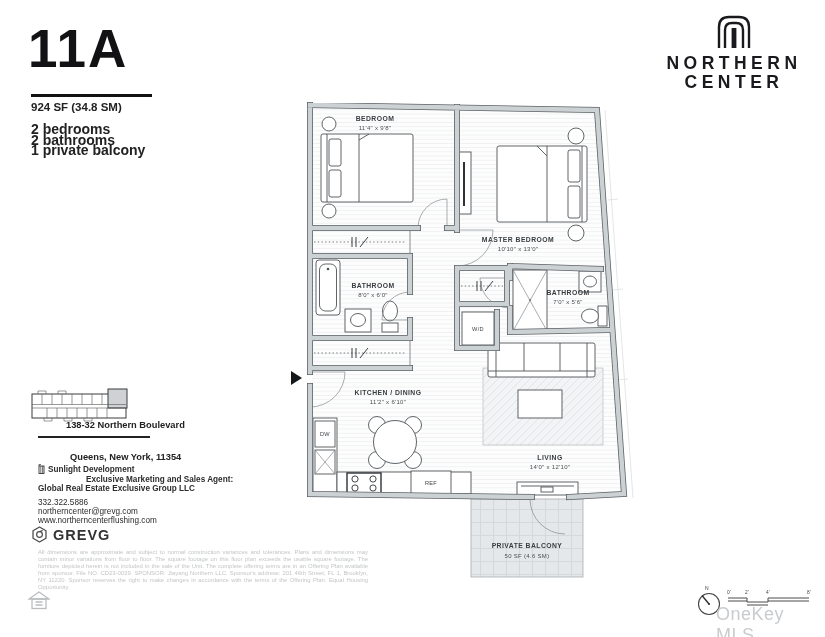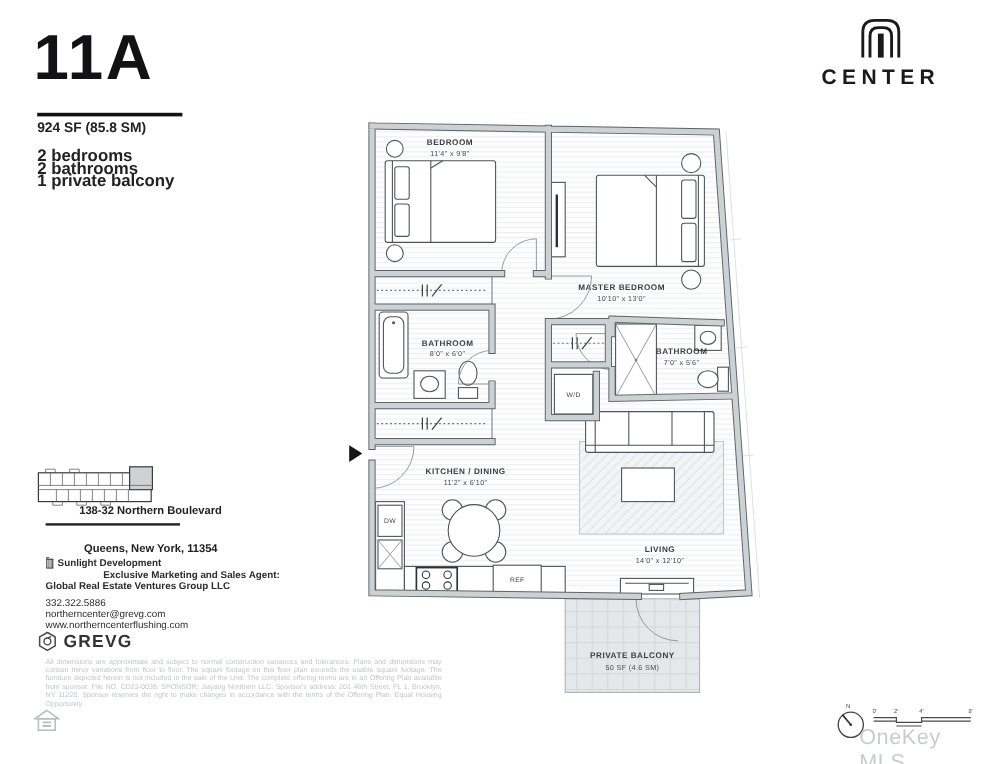--- a/index.html
+++ b/index.html
@@ -46,33 +46,34 @@
   .comp-txt{font-size:5px;fill:#444;}
   .scale-txt{font-size:4.8px;fill:#444;}
 </style>
 </head>
 <body>
 
 <div class="canvas">
 
   <div class="abs unit-title">11A</div>
   <div class="abs title-rule"></div>
-  <div class="abs unit-area">924 SF (85.8 SM)</div>
+  <div class="abs unit-area">924 SF (34.8 SM)</div>
   <div class="abs unit-features">
     <div>2 bedrooms</div>
     <div>2 bathrooms</div>
     <div>1 private balcony</div>
   </div>
 
   <div class="abs brand">
     <svg width="42" height="36" viewBox="0 0 40 36">
       <path d="M5 34 V13 Q5 3 15 3 H25 Q35 3 35 13 V34" fill="none" stroke="#1a1a1e" stroke-width="2.4"></path>
       <path d="M11 34 V16 Q11 9 18 9 H22 Q29 9 29 16 V34" fill="none" stroke="#1a1a1e" stroke-width="2.4"></path>
       <rect x="17.6" y="14" width="4.8" height="20" fill="#1a1a1e"></rect>
     </svg>
+    <div class="brand-line">NORTHERN</div>
     <div class="brand-line">CENTER</div>
   </div>
 
   <svg class="abs" style="left:285px;top:80px;" width="360" height="512" viewBox="0 0 360 512">
     <defs>
       <pattern id="floor" width="8" height="4.2" patternUnits="userSpaceOnUse">
         <rect width="8" height="4.2" fill="#fdfdfd"></rect>
         <line x1="0" y1="0.4" x2="8" y2="0.4" stroke="#eceeef" stroke-width="0.8"></line>
       </pattern>
       <pattern id="balc" width="13" height="13" patternUnits="userSpaceOnUse">
@@ -276,21 +277,21 @@
   <div class="abs addr" style="top:452px;margin-left:32px;">Queens, New York, 11354</div>
 
   <div class="abs small-line bold" style="top:464px;display:flex;align-items:center;gap:3px;">
     <svg width="7" height="10" viewBox="0 0 7 10">
       <rect x="1" y="2" width="5" height="7.5" fill="none" stroke="#333" stroke-width="0.9"></rect>
       <path d="M2.8 2 V9.5 M4.6 2 V9.5 M1 2 V0.5 H3" stroke="#333" stroke-width="0.7" fill="none"></path>
     </svg>
     <span>Sunlight Development</span>
   </div>
   <div class="abs small-line bold" style="top:475px;padding-left:48px;">Exclusive Marketing and Sales Agent:</div>
-  <div class="abs small-line bold" style="top:484px;">Global Real Estate Ventures Group LLC</div>
+  <div class="abs small-line bold" style="top:484px;">Global Real Estate Exclusive Group LLC</div>
   <div class="abs small-line" style="top:498px;">332.322.5886</div>
   <div class="abs small-line" style="top:507px;">northerncenter@grevg.com</div>
   <div class="abs small-line" style="top:516px;">www.northerncenterflushing.com</div>
 
   <div class="abs grevg">
     <svg width="17" height="17" viewBox="0 0 16 16">
       <path d="M8 1 L14.1 4.5 V11.5 L8 15 L1.9 11.5 V4.5 Z" fill="none" stroke="#4a4a4a" stroke-width="1.2" stroke-linejoin="round"></path>
       <circle cx="8" cy="8" r="2.7" fill="none" stroke="#4a4a4a" stroke-width="1.1"></circle>
       <path d="M8 5.3 L11 4.2" stroke="#4a4a4a" stroke-width="1.1" fill="none"></path>
     </svg>

